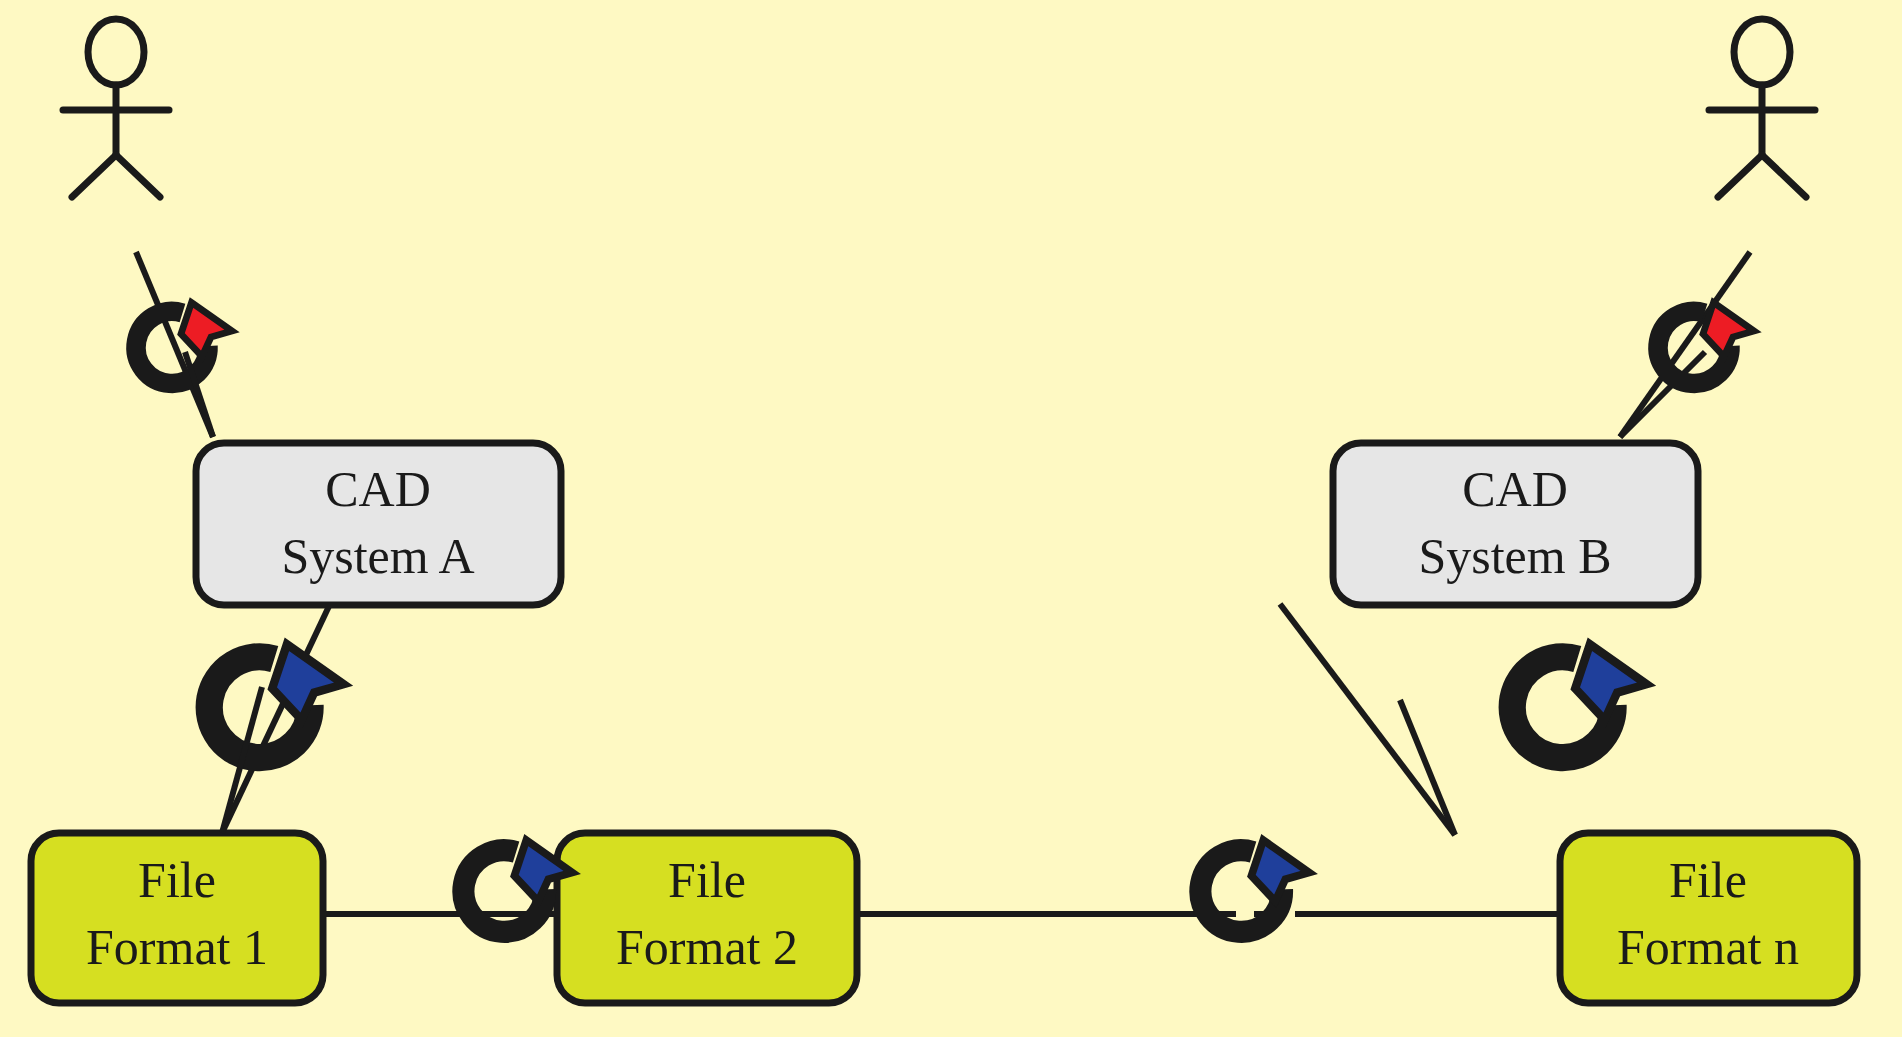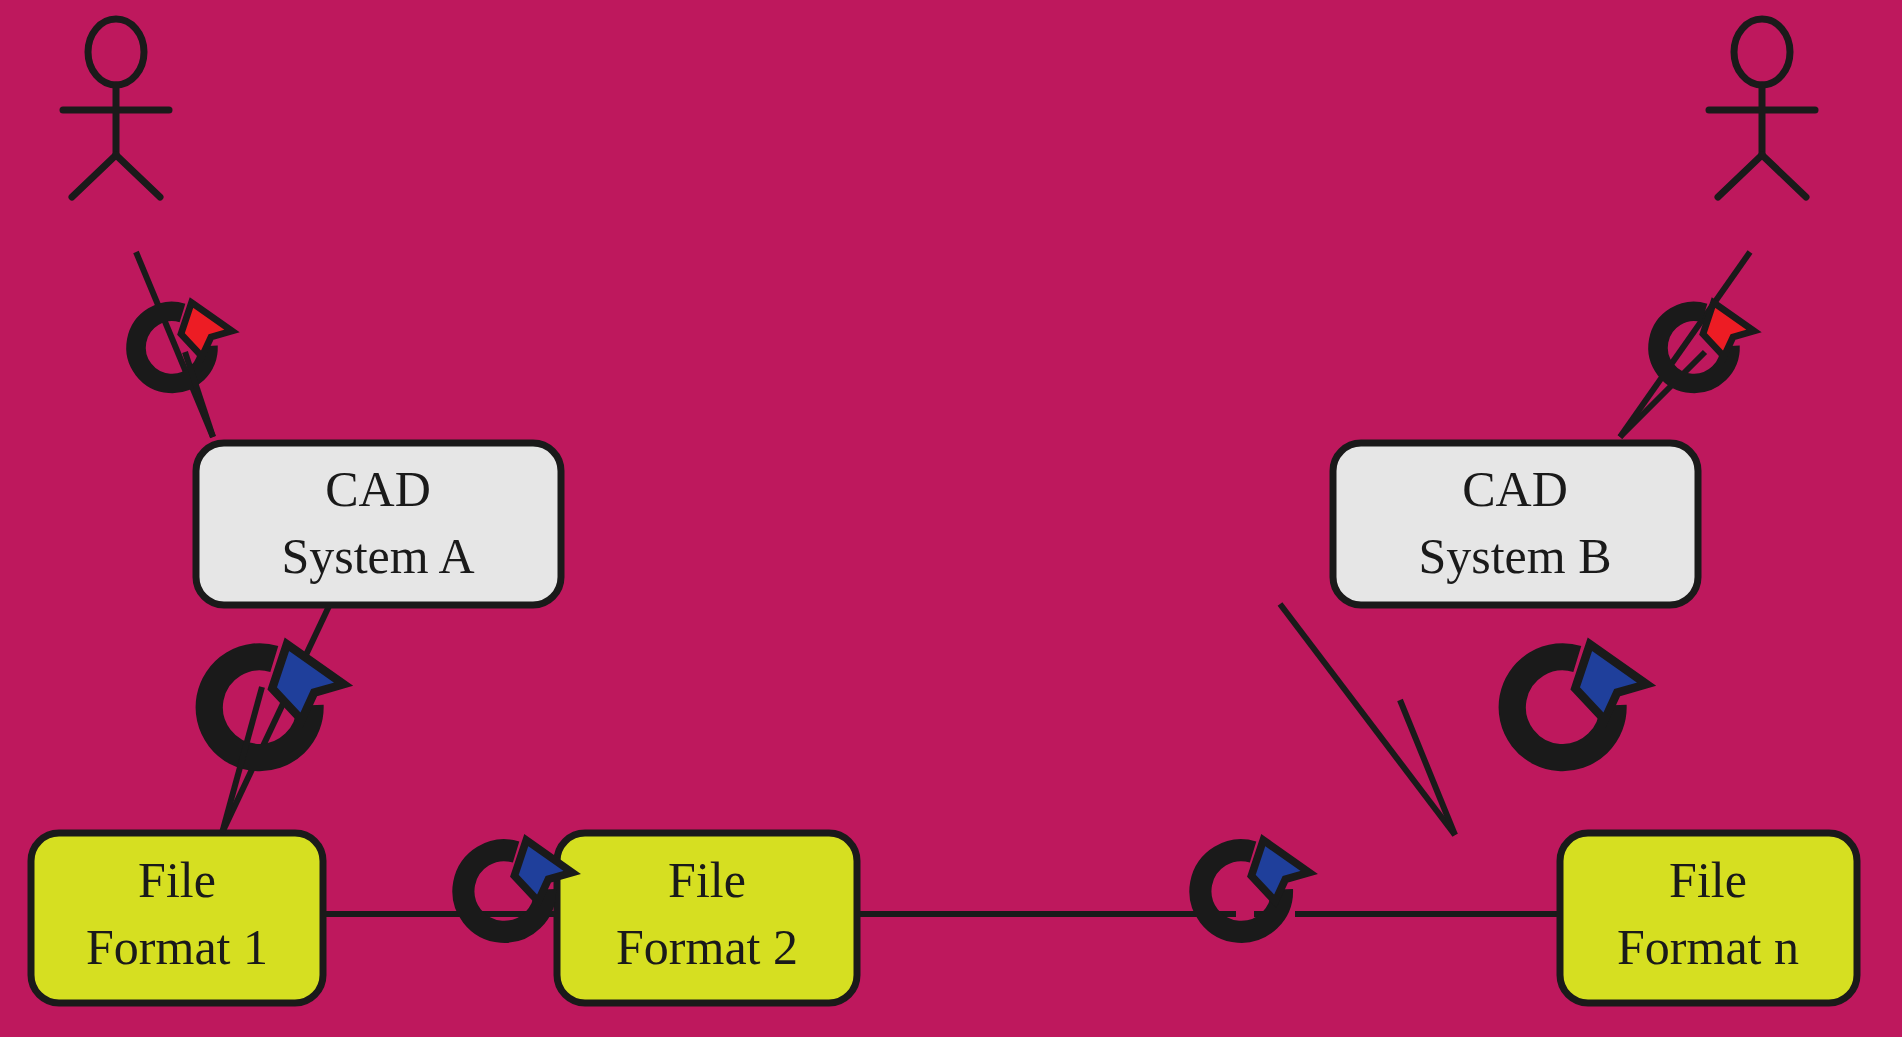--- a/index.html
+++ b/index.html
@@ -10,21 +10,21 @@
   body {
     width: 1902px;
     height: 1037px;
     overflow: hidden;
     font-family: "Liberation Serif", "DejaVu Serif", serif;
   }
   #diagram-root {
     position: relative;
     width: 1902px;
     height: 1037px;
-    background: #be185d;
+    background: #fef9c3;
   }
   #diagram-svg {
     position: absolute;
     left: 0;
     top: 0;
     width: 1902px;
     height: 1037px;
   }
   .node-label {
     font-family: "Liberation Serif", "DejaVu Serif", serif;

